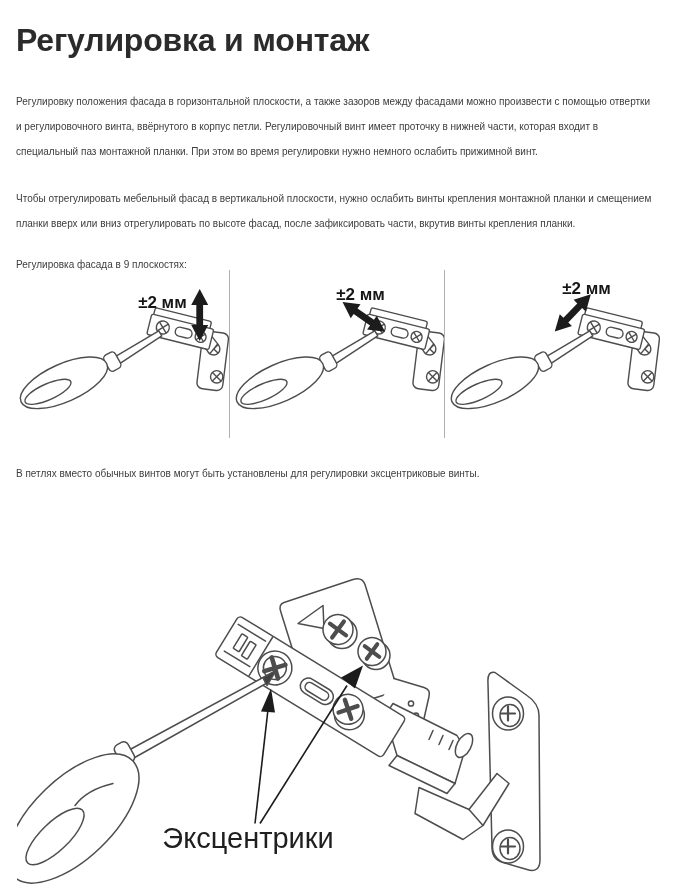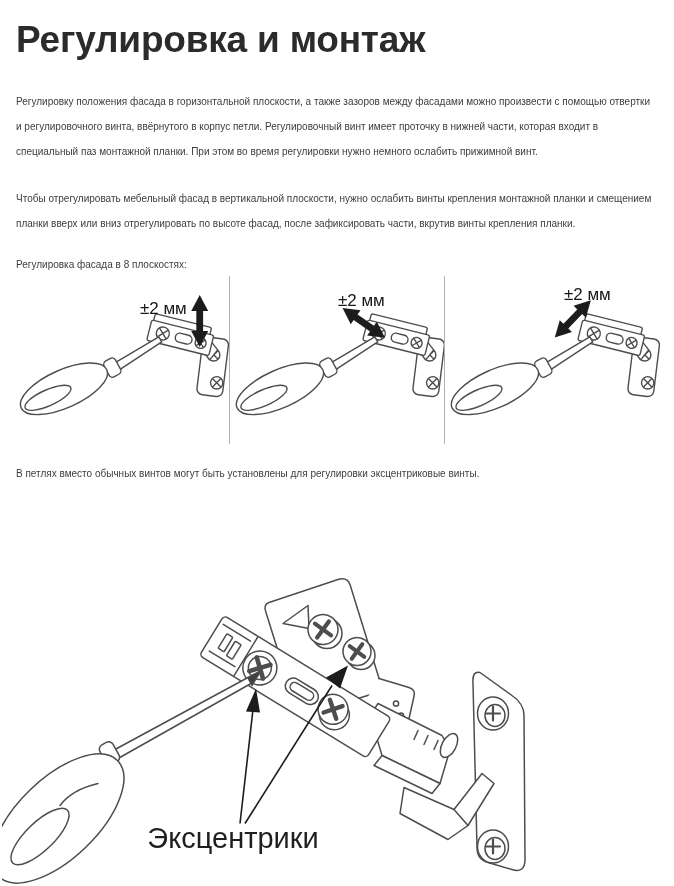--- a/index.html
+++ b/index.html
@@ -4,57 +4,57 @@
 <style>
   html,body{margin:0;padding:0;}
   body{
     width:674px;height:886px;position:relative;overflow:hidden;
     background:#ffffff;
     font-family:"Liberation Sans", sans-serif;
     color:#3d3d3d;
   }
   .page-title{
     position:absolute;left:16px;top:20px;margin:0;
-    font-size:37px;line-height:40px;font-weight:bold;
+    font-size:32px;line-height:40px;font-weight:bold;
     color:#2b2b2b;letter-spacing:-0.2px;
   }
   .para{
     position:absolute;left:16px;width:640px;margin:0;
     font-size:10px;line-height:25px;color:#3d3d3d;
   }
   .para-1{top:89px;}
   .para-2{top:186px;}
   .para-3{top:252px;}
   .para-4{top:461px;white-space:nowrap;overflow:hidden;max-width:646px;}
   .figure{
-    position:absolute;left:14px;top:276px;width:646px;height:168px;
-    display:flex;align-items:flex-end;
+    position:absolute;left:14px;top:270px;width:646px;height:168px;
+    display:flex;align-items:flex-end;font-weight:bold;
   }
   .panel{flex:1 1 0;position:relative;}
   .panel + .panel{border-left:1px solid #b0b0b0;}
   .panel svg{display:block;width:100%;height:100%;}
   svg text{font-family:"Liberation Sans", sans-serif;}
   .dim-label{font-size:17px;fill:#161616;}
   .dim-arrow{fill:#1c1c1c;stroke:none;}
-  .illustration{position:absolute;left:2px;top:487px;width:640px;height:399px;}
+  .illustration{position:absolute;left:17px;top:487px;width:640px;height:399px;}
   .illustration svg{display:block;width:100%;height:100%;}
   .caption-text{font-size:29px;fill:#1f1f1f;}
   .ann-line{stroke:#1c1c1c;stroke-width:1.6;fill:none;}
   .ann-head{fill:#1c1c1c;stroke:none;}
 </style>
 </head>
 <body>
 
 <div>
 
   <h1 class="page-title">Регулировка и монтаж</h1>
 
   <p class="para para-1">Регулировку положения фасада в горизонтальной плоскости, а также зазоров между фасадами можно произвести с помощью отвертки и регулировочного винта, ввёрнутого в корпус петли. Регулировочный винт имеет проточку в нижней части, которая входит в специальный паз монтажной планки. При этом во время регулировки нужно немного ослабить прижимной винт.</p>
   <p class="para para-2">Чтобы отрегулировать мебельный фасад в вертикальной плоскости, нужно ослабить винты крепления монтажной планки и смещением планки вверх или вниз отрегулировать по высоте фасад, после зафиксировать части, вкрутив винты крепления планки.</p>
-  <p class="para para-3">Регулировка фасада в 8 плоскостях:</p>
+  <p class="para para-3">Регулировка фасада в 9 плоскостях:</p>
 
   <svg width="0" height="0" style="position:absolute" aria-hidden="true">
     <defs>
       <g id="sd-hinge" stroke="#4d4d4d" stroke-width="1.4" fill="#ffffff" stroke-linejoin="round" stroke-linecap="round">
 
         <g>
           <rect x="0" y="0" width="26" height="58" rx="6" transform="translate(186,62) rotate(7 13 29)"></rect>
           <g transform="translate(200,79)">
               <circle r="6.2"></circle>
               <path d="M-4,-4 L4,4 M4,-4 L-4,4" fill="none"></path>

